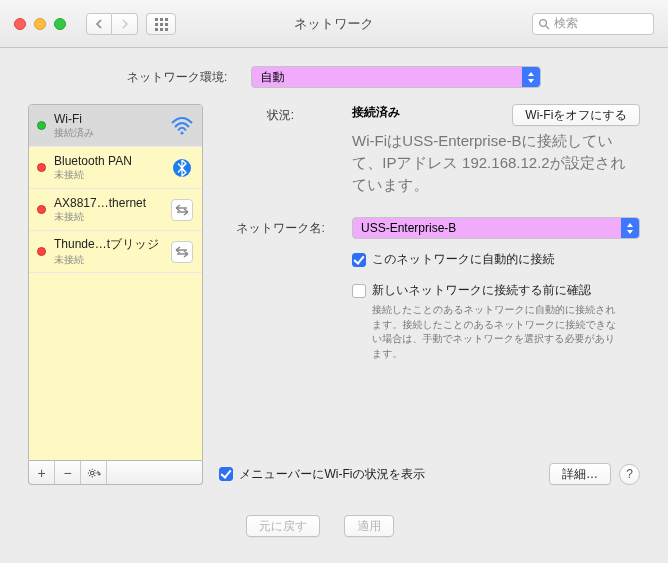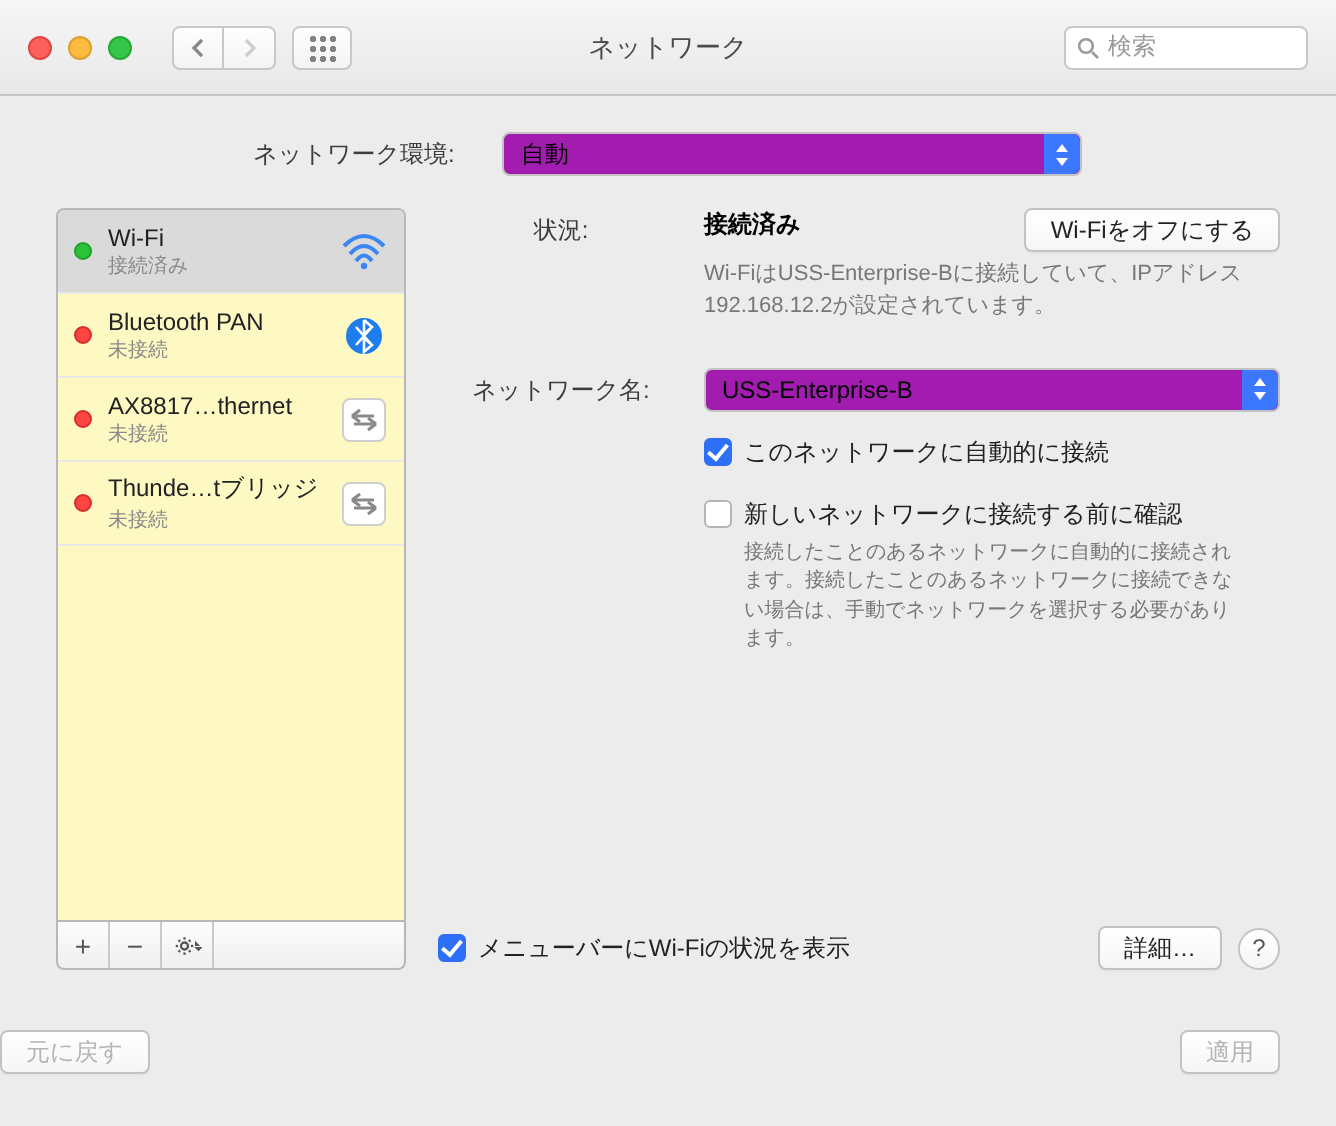--- a/index.html
+++ b/index.html
@@ -19,21 +19,21 @@
  radial-gradient(circle,#777 1.5px,transparent 1.5px),
  radial-gradient(circle,#777 1.5px,transparent 1.5px);
  background-size:5px 5px;background-repeat:repeat;opacity:.9}
 .apps{margin-left:8px;width:30px;height:22px;border:1px solid #c8c8c8;border-radius:4px;background:linear-gradient(#fff,#f3f3f3);display:flex;align-items:center;justify-content:center}
 .title{position:absolute;left:0;right:0;text-align:center;font-size:13px;color:#4a4a4a;pointer-events:none}
 .search{margin-left:auto;width:122px;height:22px;border:1px solid #c8c8c8;border-radius:4px;background:#fff;display:flex;align-items:center;padding:0 5px;color:#9a9a9a}
 .search svg{margin-right:4px}
 .content{padding:18px 28px 16px 28px}
 .loc-row{display:flex;align-items:center;justify-content:center;gap:24px;margin-bottom:16px}
 .loc-row .lbl{color:#3d3d3d;text-align:right}
-.select{height:22px;border:1px solid #c3c3c3;border-radius:4px;background:#a21caf;display:flex;align-items:center;position:relative;padding:0 22px 0 8px}
+.select{height:22px;border:1px solid #c3c3c3;border-radius:4px;background:#f0abfc;display:flex;align-items:center;position:relative;padding:0 22px 0 8px}
 .select.loc{width:290px}
 .select .cap{position:absolute;right:0;top:0;width:18px;height:100%;background:#3b78ff;border-radius:0 4px 4px 0;display:flex;align-items:center;justify-content:center}
 .updn{width:7px;height:11px;position:relative}
 .updn:before,.updn:after{content:"";position:absolute;left:0;border-left:3.5px solid transparent;border-right:3.5px solid transparent}
 .updn:before{top:0;border-bottom:4px solid #fff}
 .updn:after{bottom:0;border-top:4px solid #fff}
 .main{display:flex;gap:16px}
 .sidebar{width:175px;display:flex;flex-direction:column}
 .srvlist{flex:1;border:1px solid #b8b8b8;background:#fef9c3;border-radius:4px 4px 0 0;overflow:hidden}
 .srv{display:flex;align-items:center;height:42px;padding:0 8px;border-bottom:1px solid #e9e9e9;gap:8px}
@@ -47,31 +47,31 @@
 .srv .ic{flex:0 0 24px;display:flex;align-items:center;justify-content:center}
 .toolbar{height:24px;border:1px solid #b8b8b8;border-top:0;border-radius:0 0 4px 4px;display:flex;background:linear-gradient(#fdfdfd,#efefef)}
 .tb{width:26px;display:flex;align-items:center;justify-content:center;border-right:1px solid #c9c9c9;color:#555;font-size:14px}
 .tb.gear svg{width:14px;height:14px}
 .detail{flex:1;display:flex;flex-direction:column;min-height:381px}
 .row{display:flex;margin-bottom:4px}
 .row .k{flex:0 0 133px;text-align:center;padding-right:10px;color:#3d3d3d;padding-top:3px}
 .row .v{flex:1}
 .bold{font-weight:600}
 .btn{height:22px;border:1px solid #c3c3c3;border-radius:4px;background:linear-gradient(#fff,#f6f6f6);padding:0 12px;display:inline-flex;align-items:center;color:#222;box-shadow:0 1px 0 rgba(0,0,0,.03)}
-.desc{color:#777;font-size:11px;line-height:1.45;max-width:280px}
+.desc{color:#777;font-size:15px;line-height:1.45;max-width:280px}
 .desc.sm{font-size:10px;max-width:270px}
 .check{display:flex;align-items:center;gap:6px;color:#222}
 .cb{width:14px;height:14px;border:1px solid #b5b5b5;border-radius:3px;background:#fff;position:relative;display:inline-block;flex:0 0 auto}
 .cb.on{background:#2d6ff6;border-color:#2d6ff6}
 .cb.on:after{content:"";position:absolute;left:3px;top:0px;width:4px;height:8px;border:solid #fff;border-width:0 2px 2px 0;transform:rotate(40deg)}
 .spacer{flex:1}
 .footer{display:flex;align-items:center}
 .footer .right{margin-left:auto;display:flex;gap:8px;align-items:center}
 .help{width:21px;height:21px;border:1px solid #c3c3c3;border-radius:50%;background:linear-gradient(#fff,#f6f6f6);display:flex;align-items:center;justify-content:center;color:#555}
-.bottom{display:flex;justify-content:space-between;gap:24px;padding:14px 28px 0 0}
+.bottom{display:flex;justify-content:center;gap:24px;padding:14px 28px 0 0}
 .btn.dis{color:#b5b5b5}
 .ethswap{width:22px;height:22px;border:1px solid #cfcfcf;border-radius:4px;background:#fff;display:flex;align-items:center;justify-content:center}
 </style>
 </head>
 <body>
 
 <div class="titlebar">
   <div class="traffic">
     <div class="tl red"></div>
     <div class="tl yel"></div>

